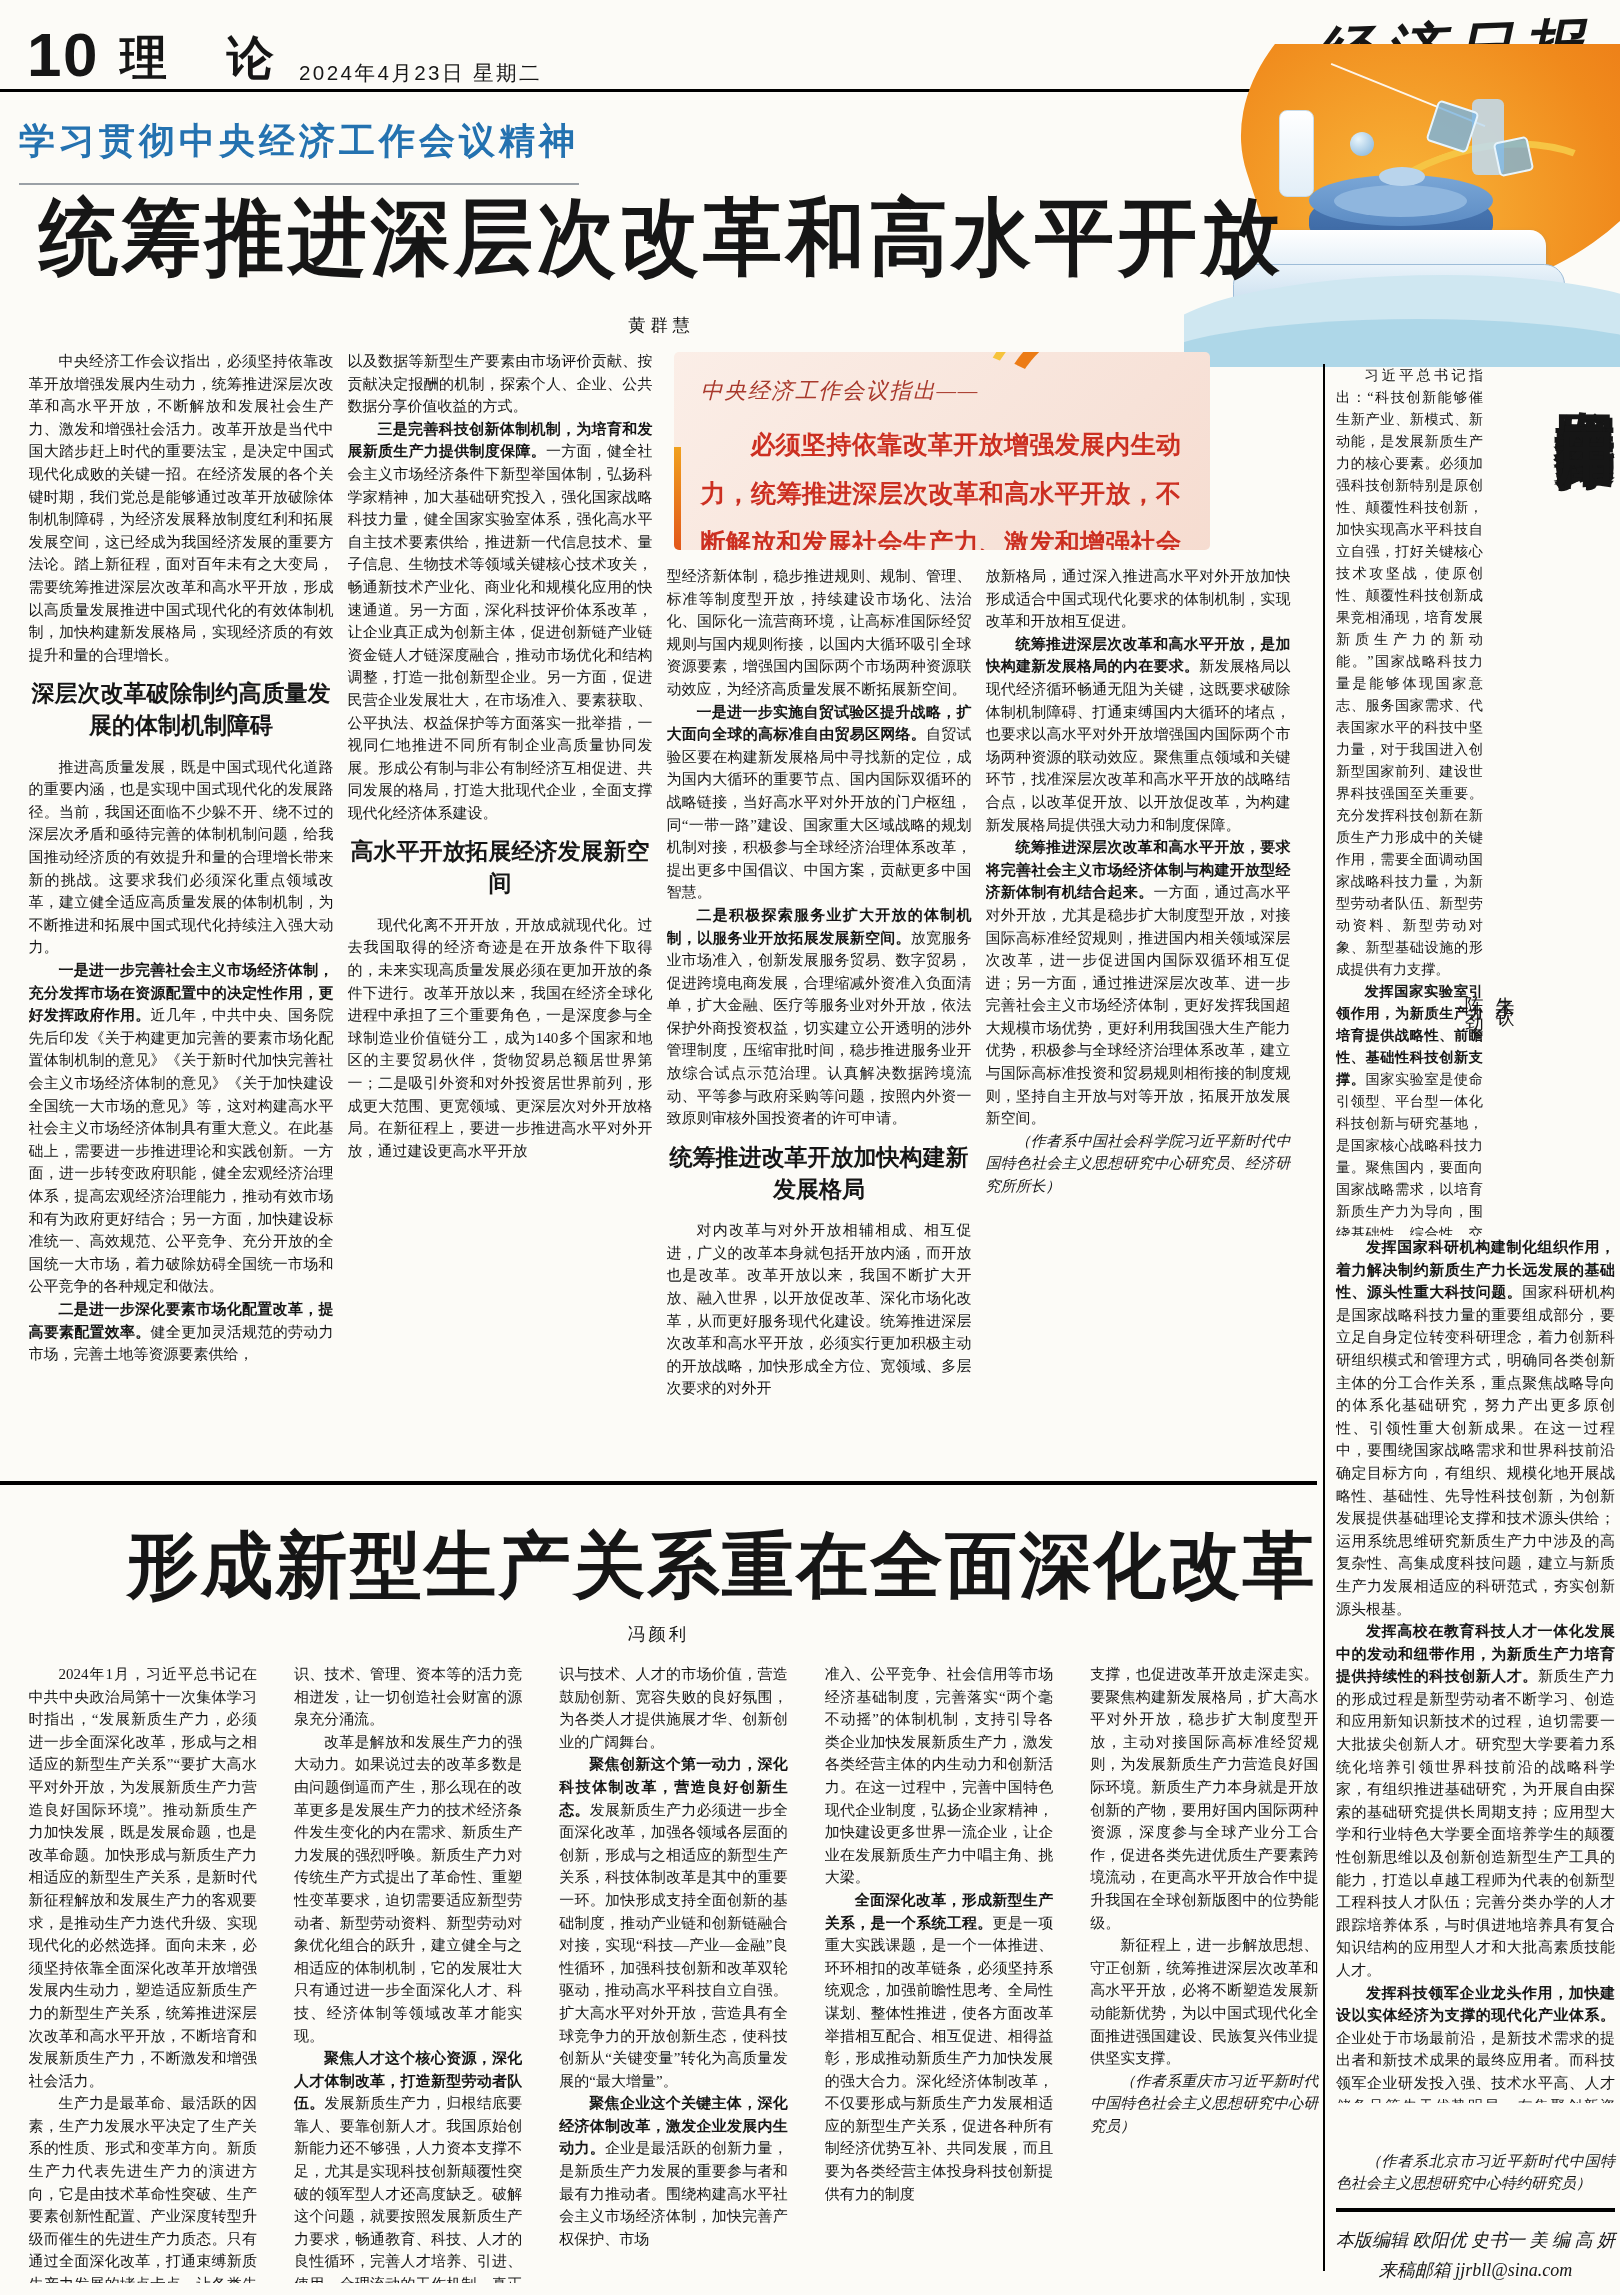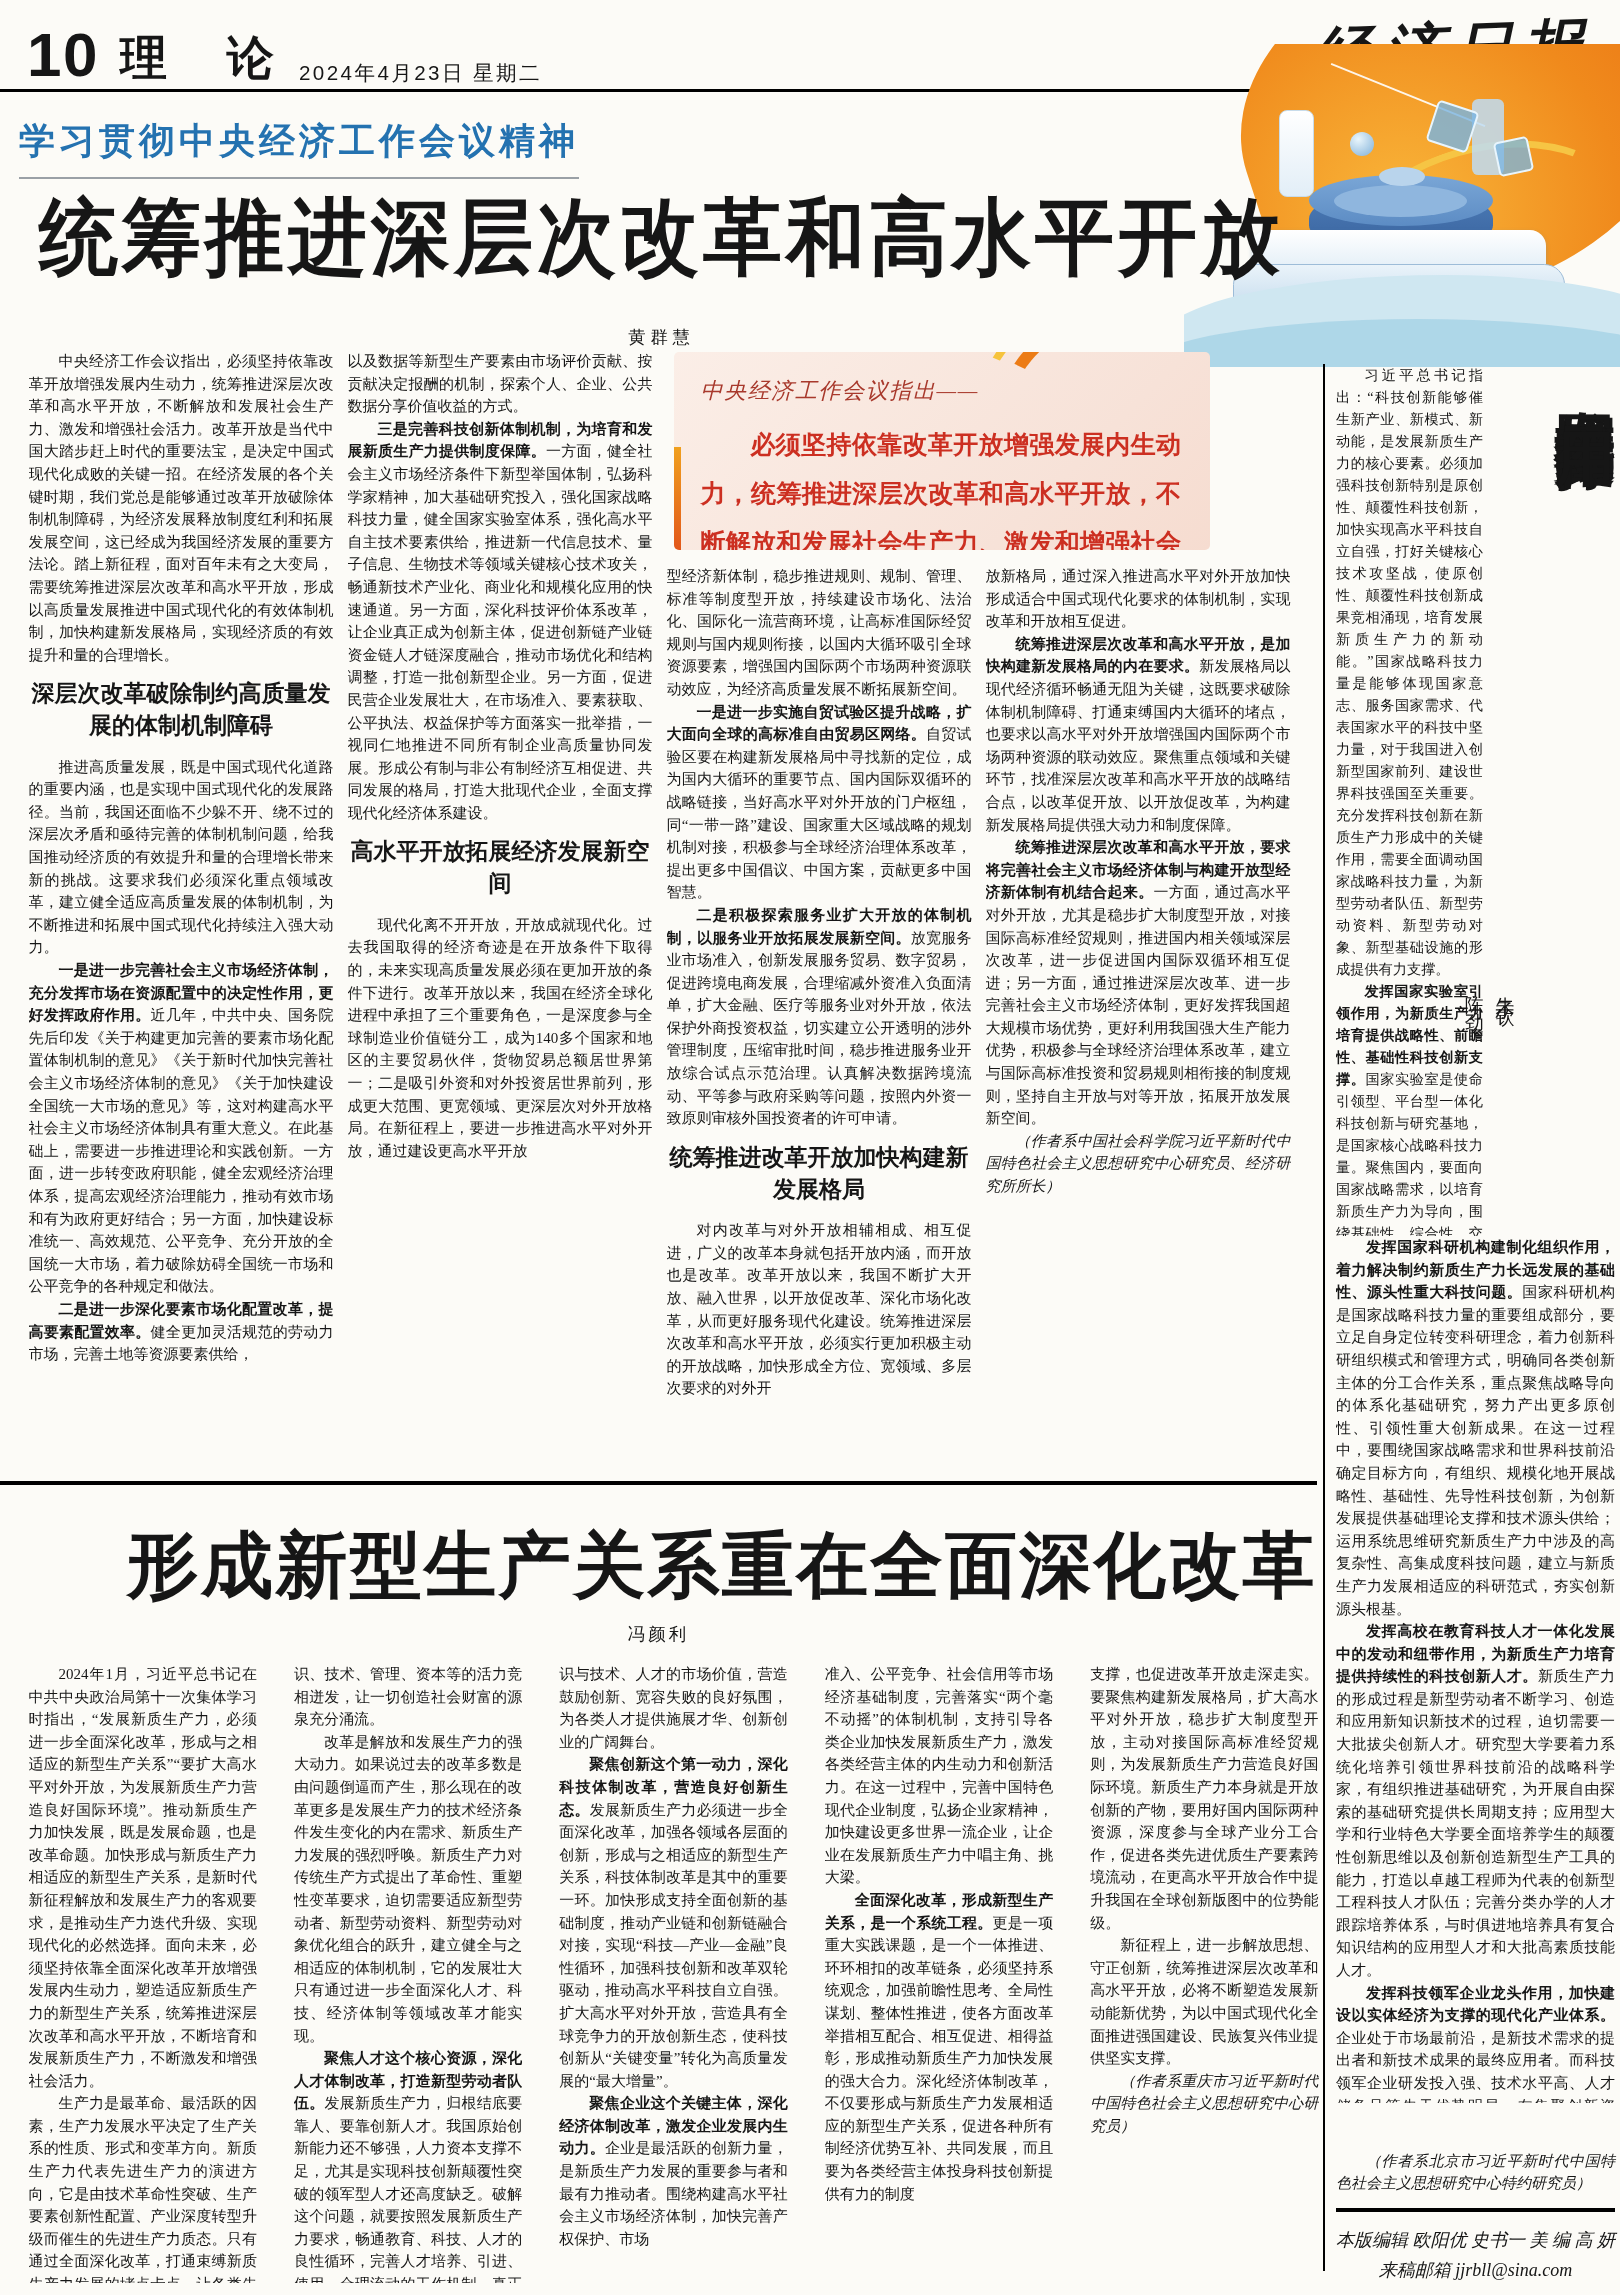--- a/index.html
+++ b/index.html
@@ -15,26 +15,26 @@
   
   .pagenum { left:27px; top:19px; font-size:62px; font-weight:900; letter-spacing:1.6px; }
   .section-title { left:120px; top:27px; font-size:47px; font-weight:900; letter-spacing:24px; }
   .edition-date { left:299px; top:59px; font-size:20.6px; letter-spacing:2.4px; }
   .masthead { right:27px; top:11px; font-size:59px; font-weight:900; font-style:italic;
               letter-spacing:11px; transform:rotate(-2deg); }
   .header-rule { left:0; top:89px; width:1621px; height:3.2px; background:#000; }
 
   
   .banner { left:19px; top:117px; font-size:36px; font-weight:900; color:#2472b0;
-            letter-spacing:4px; border-bottom:2.4px solid #9aa0a6; padding-bottom:11px; }
+            letter-spacing:4px; border-bottom:2.4px solid #9aa0a6; padding-bottom:17px; }
 
   
   .main-headline { left:0; top:185px; width:1323px; text-align:center; font-size:79px;
                    font-weight:900; letter-spacing:4px; transform:scaleY(1.06); }
-  .main-author { left:0; top:325px; width:1323px; text-align:center; font-size:17.4px; letter-spacing:4.7px; }
+  .main-author { left:0; top:313px; width:1323px; text-align:center; font-size:17.4px; letter-spacing:4.7px; }
   .main-cols { left:28.5px; top:350px; width:1290px; height:1108px; display:flex; gap:14px; }
   .col { width:305px; height:100%; overflow:hidden; }
   .pad-quote { padding-top:215px; }
 
   .blk-p { font-size:15px; line-height:22.6px; text-align:justify; text-indent:2em; margin:0; }
   .blk-cont { text-indent:0; }
   .blk-lead strong { font-family:"Liberation Sans","DejaVu Sans",sans-serif; font-weight:bold;margin-top:23px; }
   .blk-subhead { font-family:Liberation Mono, monospace; font-weight:800;
                  font-size:23px; line-height:32px; text-align:center; margin:12.7px 0; text-indent:0; }
   .blk-kai { font-style:italic; }

